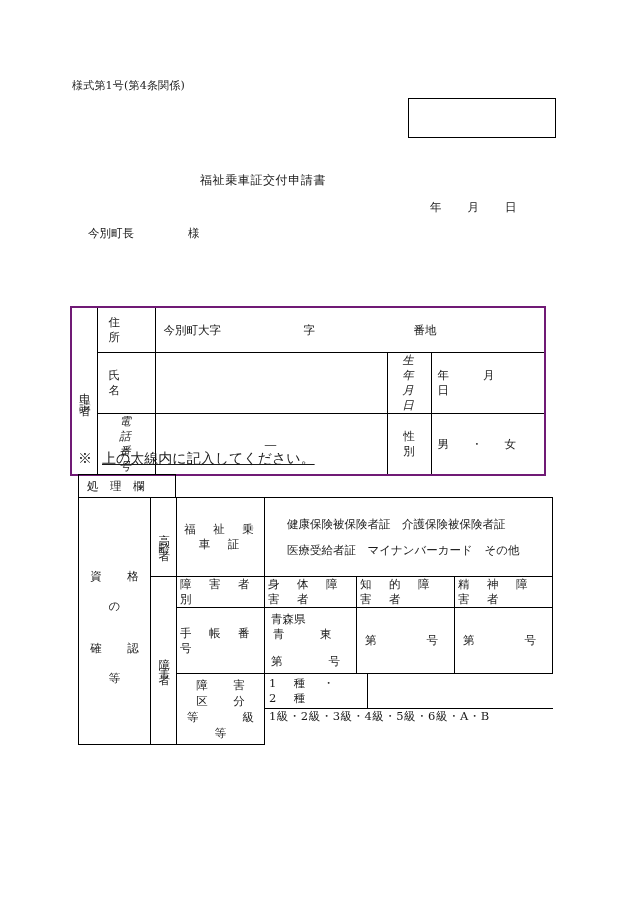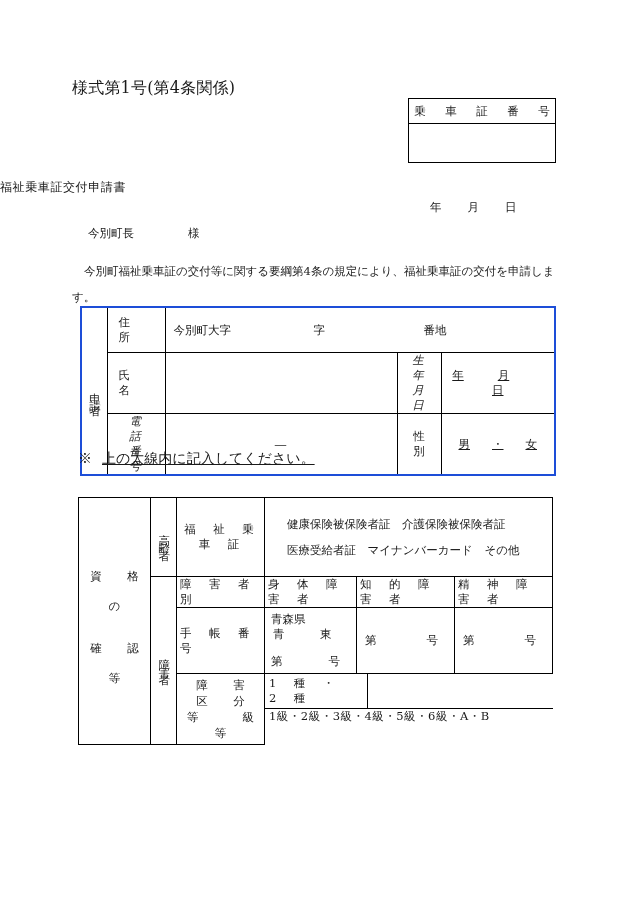--- a/index.html
+++ b/index.html
@@ -24,21 +24,21 @@
   }
 
   
   .abs { position: absolute; }
   .nowrap { white-space: nowrap; }
 
   
   .form-no {
     left: 72px;
     top: 78px;
-    font-size: 16px;
+    font-size: 11px;
     letter-spacing: 0.2px;
   }
 
   
   .passno-box {
     left: 408px;
     top: 98px;
     width: 148px;
     border: 1px solid #000;
     box-sizing: border-box;
@@ -56,23 +56,23 @@
   }
   .passno-body {
     height: 38px;
   }
 
   
   .doc-title {
     left: 0;
     top: 172px;
     width: 526px;
+    text-align: center;
     font-size: 12px;
     letter-spacing: 0.6px;
-    margin-top: 7px;
   }
 
   
   .date-line {
     left: 430px;
     top: 200px;
     font-size: 11.5px;
   }
   .date-line .sp { display: inline-block; width: 26px; }
 
@@ -89,25 +89,25 @@
     left: 72px;
     top: 258px;
     width: 484px;
     font-size: 11.5px;
     line-height: 26px;
     text-indent: 12px;
   }
 
   
   .applicant-table {
-    left: 80px;
+    left: 70px;
     top: 306px;
     width: 474px;
     border-collapse: collapse;
-    border: 2px solid #1d4ed8;
+    border: 2px solid #701a75;
     table-layout: fixed;
   }
   .applicant-table td {
     border: 1px solid #000;
     font-size: 11.5px;
     padding: 0 6px;
     vertical-align: middle;
     background: #fff;
   }
   .v-label {
@@ -133,21 +133,21 @@
   }
   .two-line span { display: block; letter-spacing: 2px; }
   .addr-cell {
     position: relative;
     margin-top: 32px;
   }
   .addr-cell .a1 { position: absolute; left: 8px; top: 50%; transform: translateY(-50%); }
   .addr-cell .a2 { position: absolute; left: 148px; top: 50%; transform: translateY(-50%); }
   .addr-cell .a3 { position: absolute; left: 258px; top: 50%; transform: translateY(-50%); }
   .dash-cell { text-align: center; letter-spacing: 1px; }
-  .ymd-cell, .sex-cell { text-align: center; text-decoration: underline; }
+  .ymd-cell, .sex-cell { text-align: left; }
   .ymd-cell .g { display: inline-block; width: 34px; }
   .sex-cell .g { display: inline-block; width: 22px; }
 
   
   .note {
     left: 78px;
     top: 450px;
     font-size: 14px;
   }
   .note .mark { margin-right: 10px; }
@@ -250,35 +250,33 @@
   }
 </style>
 </head>
 <body>
 
 <div class="page">
 
   <div class="abs form-no nowrap">様式第1号(第4条関係)</div>
 
   <div class="abs passno-box">
-    <div class="passno-head nowrap">乗　車　証　番　号</div>
     <div class="passno-body"></div>
   </div>
 
   <div class="abs doc-title nowrap">福祉乗車証交付申請書</div>
 
   <div class="abs date-line nowrap">
     <span>年</span><span class="sp"></span><span>月</span><span class="sp"></span><span>日</span>
   </div>
 
   <div class="abs addressee nowrap">
     <span>今別町長</span><span class="gap"></span><span>様</span>
   </div>
 
-  <div class="abs body-para">今別町福祉乗車証の交付等に関する要綱第4条の規定により、福祉乗車証の交付を申請します。</div>
 
   <table class="abs applicant-table">
     <colgroup>
       <col style="width:26px">
       <col style="width:58px">
       <col style="width:232px">
       <col style="width:44px">
       <col style="width:114px">
     </colgroup>
     <tbody>
@@ -321,20 +319,23 @@
           <span>男</span><span class="g"></span><span>・</span><span class="g"></span><span>女</span>
         </td>
       </tr>
     </tbody>
   </table>
 
   <div class="abs note nowrap">
     <span class="mark">※</span><span class="u">上の太線内に記入してください。</span>
   </div>
 
+  <div class="abs proc-head nowrap">
+    <span>処　理　欄</span>
+  </div>
 
   <table class="abs proc-table">
     <colgroup>
       <col style="width:72px">
       <col style="width:26px">
       <col style="width:88px">
       <col style="width:92px">
       <col style="width:98px">
       <col style="width:98px">
     </colgroup>

